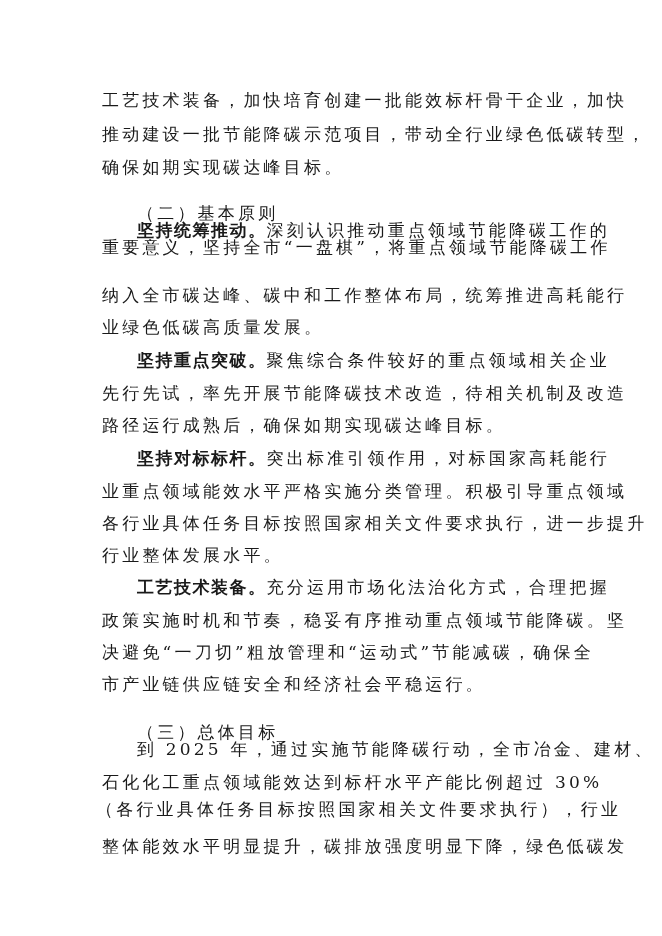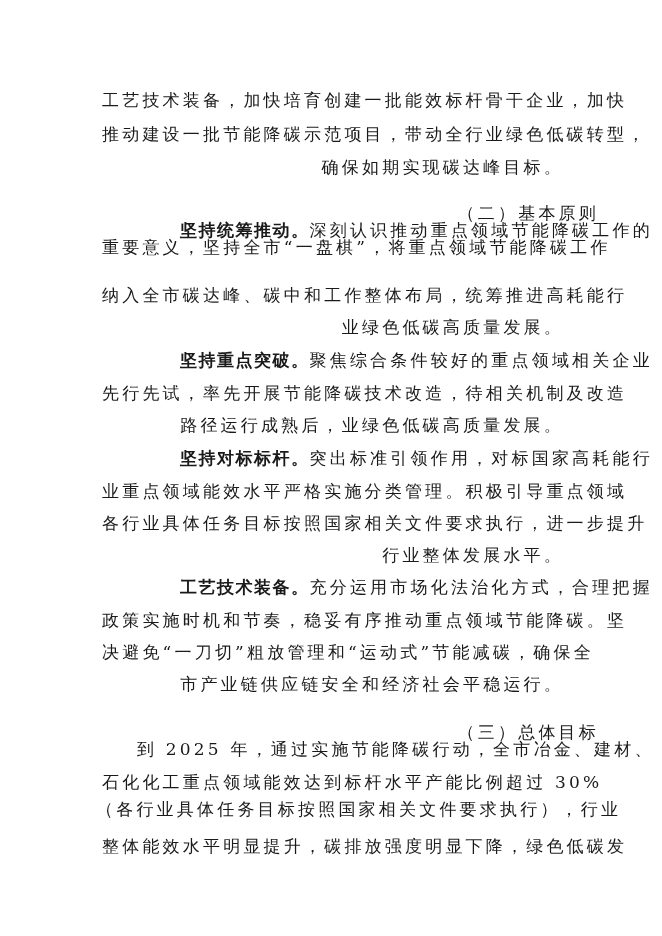--- a/index.html
+++ b/index.html
@@ -1,23 +1,23 @@
 <!DOCTYPE html>
 <html><head>
 <meta charset="utf-8">
 <style>
   html, body { margin: 0; padding: 0; background: #ffffff; }
   body { width: 662px; height: 936px; position: relative; overflow: hidden;
          font-family: "DejaVu Serif", "Liberation Serif", serif; color: #1a1a1a; }
   .page { position: absolute; left: 0; top: 0; width: 662px; height: 936px; background: #fff; }
   .line { position: absolute; left: 102px; width: 462px; font-size: 17px; line-height: 22px;
-          white-space: nowrap; letter-spacing: 3.2px; text-align: right; }
+          white-space: nowrap; letter-spacing: 3.2px; }
   .indent { left: 137px; width: 427px; }
   .heading { left: 137px; margin-top: 16px; }
-  .bold { font-weight: bold; letter-spacing: 1.5px; margin-left: 43px; }
+  .bold { font-weight: bold; letter-spacing: 1.5px; }
   .just { text-align-last: justify; text-align: justify; }
 </style>
 </head>
 <body>
 
 <div class="page">
 
   <div class="line just" style="top:89px">工艺技术装备，加快培育创建一批能效标杆骨干企业，加快</div>
   <div class="line just" style="top:123px">推动建设一批节能降碳示范项目，带动全行业绿色低碳转型，</div>
   <div class="line" style="top:156px">确保如期实现碳达峰目标。</div>
@@ -28,21 +28,21 @@
     <span class="bold">坚持统筹推动。</span><span>深刻认识推动重点领域节能降碳工作的</span>
   </div>
   <div class="line just" style="top:236px">重要意义，坚持全市“一盘棋”，将重点领域节能降碳工作</div>
   <div class="line just" style="top:284px">纳入全市碳达峰、碳中和工作整体布局，统筹推进高耗能行</div>
   <div class="line indent just" style="top:349px">
     <span class="bold">坚持重点突破。</span><span>聚焦综合条件较好的重点领域相关企业</span>
   </div>
 
   <div class="line" style="top:316px">业绿色低碳高质量发展。</div>
   <div class="line just" style="top:382px">先行先试，率先开展节能降碳技术改造，待相关机制及改造</div>
-  <div class="line" style="top:414px">路径运行成熟后，业绿色低碳高质量发展。</div>
+  <div class="line" style="top:414px">路径运行成熟后，确保如期实现碳达峰目标。</div>
 
   <div class="line indent just" style="top:447px">
     <span class="bold">坚持对标标杆。</span><span>突出标准引领作用，对标国家高耗能行</span>
   </div>
   <div class="line just" style="top:480px">业重点领域能效水平严格实施分类管理。积极引导重点领域</div>
   <div class="line just" style="top:512px">各行业具体任务目标按照国家相关文件要求执行，进一步提升</div>
   <div class="line" style="top:544px">行业整体发展水平。</div>
 
   <div class="line indent just" style="top:576px">
     <span class="bold">工艺技术装备。</span><span>充分运用市场化法治化方式，合理把握</span>

